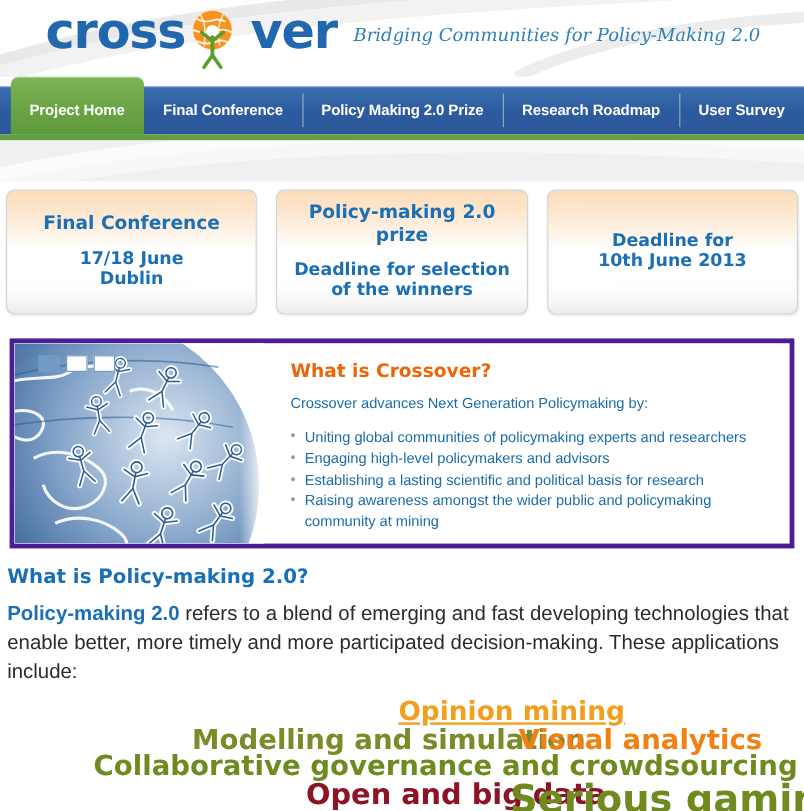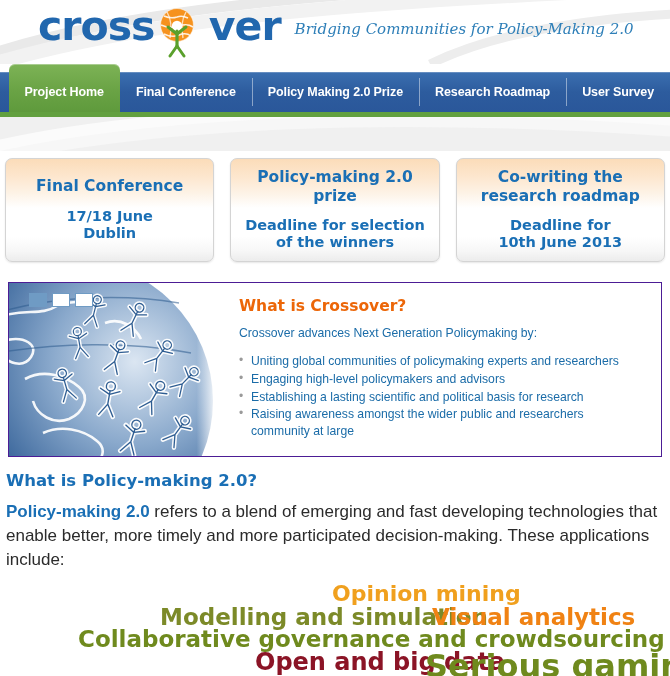--- a/index.html
+++ b/index.html
@@ -170,21 +170,21 @@
     color: #1a6fb5;
     line-height: 1.2;
   }
 
   
   .panel-wrap {
     padding: 20px 8px 0 8px;
     box-sizing: border-box;
   }
   .panel {
-    border: 1px solid #4c1d95;
+    border: 4px solid #4c1d95;
     background: #ffffff;
     display: flex;
     height: 175px;
     box-sizing: border-box;
     overflow: hidden;
   }
   .panel-img {
     position: relative;
     width: 208px;
     flex: 0 0 208px;
@@ -348,21 +348,20 @@
     </div>
   </div>
   <div class="card">
     <div class="card-title">Policy-making 2.0 prize</div>
     <div class="card-sub">
       <div>Deadline for selection</div>
       <div>of the winners</div>
     </div>
   </div>
   <div class="card">
-    <div class="card-title">Co-writing the research roadmap</div>
     <div class="card-sub">
       <div>Deadline for</div>
       <div>10th June 2013</div>
     </div>
   </div>
 </div>
 
 <div class="panel-wrap">
   <div class="panel">
     <div class="panel-img">
@@ -493,31 +492,31 @@
       </div>
     </div>
 
     <div class="panel-body">
       <h2 class="panel-h">What is Crossover?</h2>
       <p class="panel-lead">Crossover advances Next Generation Policymaking by:</p>
       <ul class="panel-list">
         <li>Uniting global communities of policymaking experts and researchers</li>
         <li>Engaging high-level policymakers and advisors</li>
         <li>Establishing a lasting scientific and political basis for research</li>
-        <li>Raising awareness amongst the wider public and researchers community at large</li>
+        <li>Raising awareness amongst the wider public and policymaking community at mining</li>
       </ul>
     </div>
   </div>
 </div>
 
 <div class="policy">
   <h2 class="policy-h">What is Policy-making 2.0?</h2>
   <p class="policy-p"><b>Policy-making 2.0</b><span> refers to a blend of emerging and fast developing technologies that enable better, more timely and more participated decision-making. These applications include:</span></p>
 
   <div class="cloud">
-      <span class="cw" style="color: rgb(240, 160, 30); font-size: 22px; left: 326px; top: 2px;">Opinion mining</span>
+      <span class="cw" style="color: rgb(240, 160, 30); font-size: 22px; left: 326px; top: 2px; text-decoration: underline;">Opinion mining</span>
       <span class="cw" style="color: rgb(124, 138, 40); font-size: 23px; left: 154px; top: 25px;">Modelling and simulation</span>
       <span class="cw" style="color: rgb(240, 130, 19); font-size: 23px; left: 426px; top: 25px;">Visual analytics</span>
       <span class="cw" style="color: rgb(111, 138, 30); font-size: 23px; left: 72px; top: 47px;">Collaborative governance and crowdsourcing</span>
       <span class="cw" style="color: rgb(139, 20, 38); font-size: 24px; left: 249px; top: 69px;">Open and big data</span>
       <span class="cw" style="color: rgb(111, 138, 30); font-size: 32px; left: 419px; top: 69px;">Serious gaming</span>
     </div>
 </div>
 
 </body></html>

